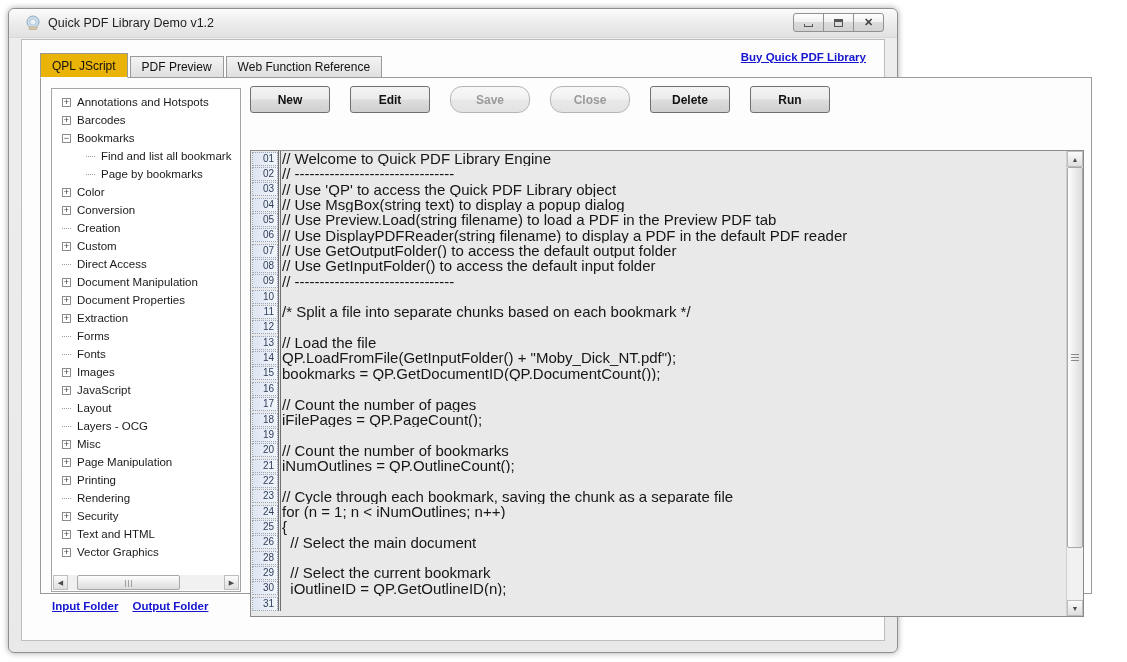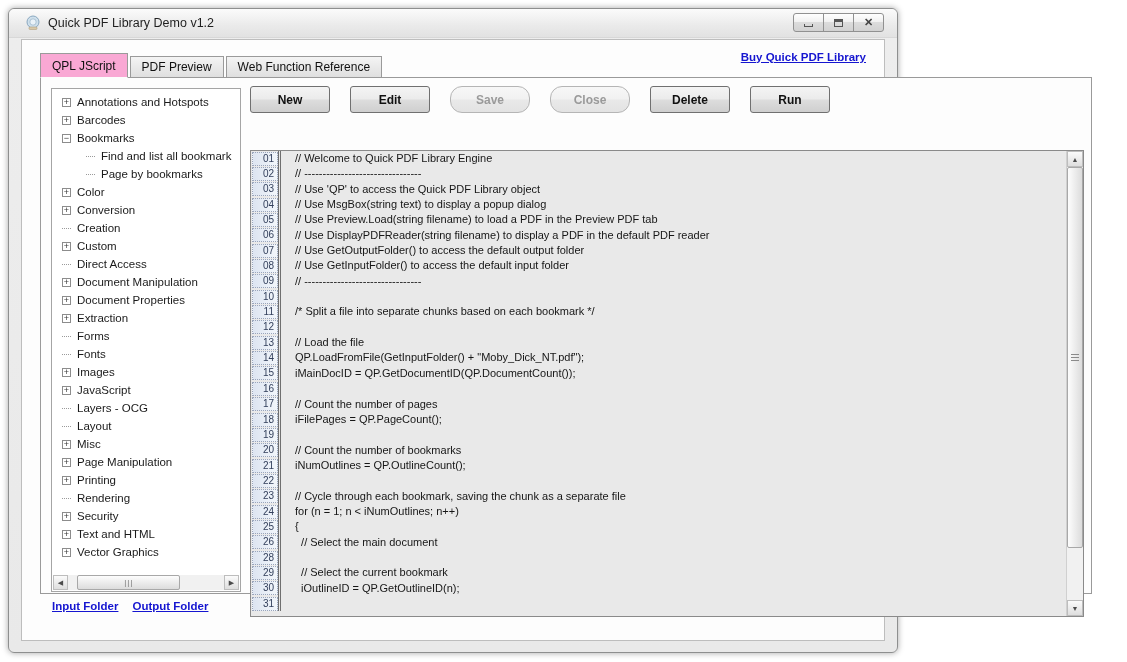--- a/index.html
+++ b/index.html
@@ -29,21 +29,21 @@
   
   .client { position:absolute; left:12px; right:12px; top:30px; bottom:11px;
     background:#fdfdfd; border:1px solid #bdbdbd; }
   .buy-link { position:absolute; right:18px; top:11px; font-size:11.5px; font-weight:bold;
     color:#1515d0; text-decoration:underline; cursor:pointer; }
 
   
   .tabstrip { position:absolute; left:18px; top:13px; height:25px; display:flex; align-items:flex-end; z-index:3; }
   .tab { height:22px; padding:0 11px; display:flex; align-items:center; font-size:12px; color:#111;
     background:linear-gradient(#f4f4f4,#dfdfdf); border:1px solid #9a9a9a; margin-right:2px; cursor:pointer; }
-  .tab.active { height:25px; background:#f9a8d4; border-bottom:1px solid #fdfdfd; font-size:12px; }
+  .tab.active { height:25px; background:#eab308; border-bottom:1px solid #fdfdfd; font-size:12px; }
 
   .tabpage { position:absolute; left:18px; top:37px; width:1052px; height:517px;
     background:#fdfdfd; border:1px solid #9a9a9a; z-index:2; }
 
   
   .tree { position:absolute; left:10px; top:10px; width:190px; height:504px;
     background:#ffffff; border:1px solid #a5a5a5; overflow:hidden; }
   .tree-items { position:absolute; left:0; top:4px; right:0; bottom:17px; overflow:hidden; }
   .tree-row { height:18px; display:flex; align-items:center; white-space:nowrap; font-size:11.5px; color:#1a1a1a; cursor:default; }
   .tree-row .lead { width:10px; flex:0 0 10px; }
@@ -69,21 +69,21 @@
 
   
   .editor { position:absolute; left:209px; top:46px; width:834px; height:467px;
     background:#e9e9e9; border:1px solid #8a8a8a; overflow:hidden;margin-top:26px; }
   .lines { position:absolute; left:0; top:0; right:17px; bottom:0; overflow:hidden; }
   .row { display:flex; height:15.35px; align-items:center; }
   .num { width:26px; flex:0 0 26px; height:14px; margin:0 0 0 1px;
     background:linear-gradient(to right,#dde5f1,#f2f6fb);
     border:1px dotted #9aa5ba; font-size:10px; color:#33405c;
     text-align:right; padding-right:3px; line-height:12px; }
-  .code { flex:1; border-left:3px double #6f6f6f; padding-left:14px; font-size:11px; color:#161616;
+  .code { flex:1; border-left:3px double #6f6f6f; padding-left:1px; font-size:15px; color:#161616;
     white-space:pre; overflow:hidden; height:15.35px; line-height:15.35px; }
   .vscroll { position:absolute; right:0; top:0; bottom:0; width:17px; background:#f1f1f1; border-left:1px solid #d0d0d0; }
   .varrow { position:absolute; left:0; width:16px; height:16px; display:flex; align-items:center; justify-content:center;
     font-size:7px; color:#4c4c4c; background:linear-gradient(#fbfbfb,#dedede); border:1px solid #bdbdbd; cursor:pointer; }
   .varrow.up { top:0; } .varrow.down { bottom:0; }
   .vthumb { position:absolute; left:0; top:16px; width:16px; height:82%; border:1px solid #a8a8a8; border-radius:2px;
     background:linear-gradient(to right,#fdfdfd,#dcdcdc); cursor:pointer; }
   .vgrip { position:absolute; left:3px; right:3px; top:50%; height:8px; margin-top:-4px;
     background:repeating-linear-gradient(#8a8a8a 0 1px, transparent 1px 3px); }
 
@@ -222,26 +222,26 @@
               <span class="tlabel">Images</span>
             </div>
             <div class="tree-row">
               <span class="lead"></span>
               <span class="exp">+</span>
               <span class="tlabel">JavaScript</span>
             </div>
             <div class="tree-row">
               <span class="lead"></span>
               <span class="stub"></span>
+              <span class="tlabel">Layout</span>
+            </div>
+            <div class="tree-row">
+              <span class="lead"></span>
+              <span class="stub"></span>
               <span class="tlabel">Layers - OCG</span>
-            </div>
-            <div class="tree-row">
-              <span class="lead"></span>
-              <span class="stub"></span>
-              <span class="tlabel">Layout</span>
             </div>
             <div class="tree-row">
               <span class="lead"></span>
               <span class="exp">+</span>
               <span class="tlabel">Misc</span>
             </div>
             <div class="tree-row">
               <span class="lead"></span>
               <span class="exp">+</span>
               <span class="tlabel">Page Manipulation</span>
@@ -343,21 +343,21 @@
             <div class="row">
               <span class="num">13</span>
               <span class="code">// Load the file</span>
             </div>
             <div class="row">
               <span class="num">14</span>
               <span class="code">QP.LoadFromFile(GetInputFolder() + "Moby_Dick_NT.pdf");</span>
             </div>
             <div class="row">
               <span class="num">15</span>
-              <span class="code">iMainDocID = QP.GetDocumentID(QP.DocumentCount());</span>
+              <span class="code">bookmarks = QP.GetDocumentID(QP.DocumentCount());</span>
             </div>
             <div class="row">
               <span class="num">16</span>
               <span class="code"></span>
             </div>
             <div class="row">
               <span class="num">17</span>
               <span class="code">// Count the number of pages</span>
             </div>
             <div class="row">

